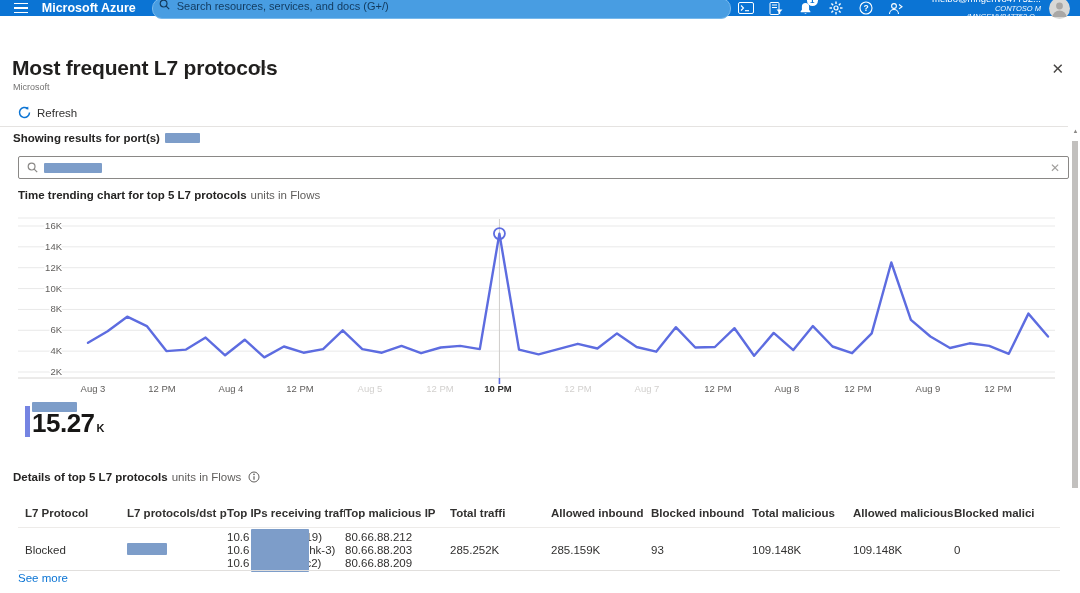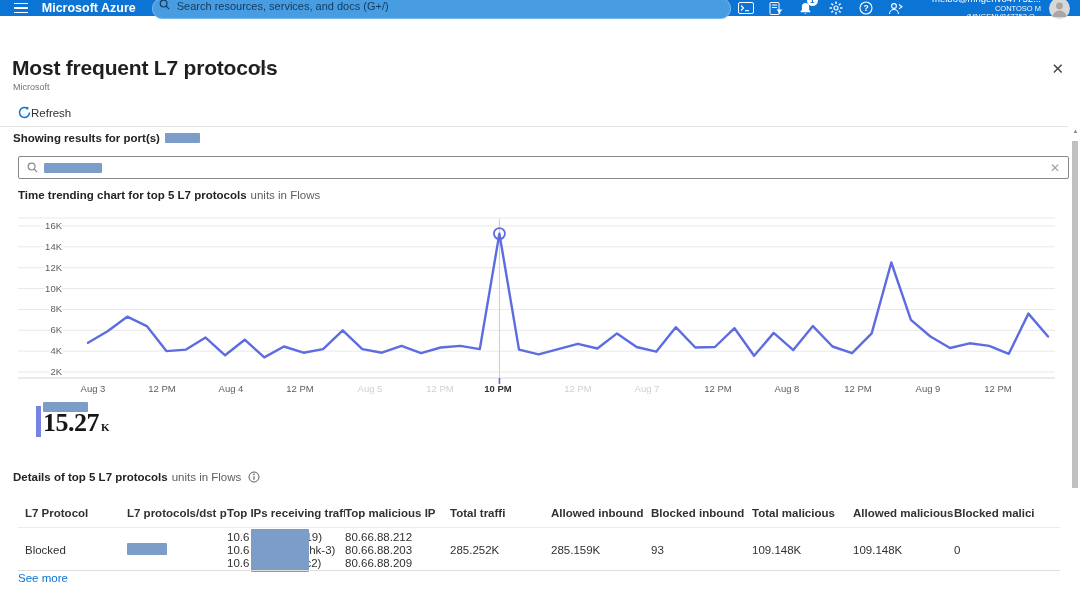--- a/index.html
+++ b/index.html
@@ -21,35 +21,35 @@
                    font-family:"Liberation Sans",sans-serif;color:#10304f;}
   .tb-search input::placeholder{color:#123a5e;opacity:1;}
   .tb-icons{margin-left:auto;display:flex;align-items:center;}
   .tb-ic{width:30px;height:28px;display:flex;align-items:center;justify-content:center;
          position:relative;cursor:pointer;}
   .badge{position:absolute;top:1px;right:3px;width:11px;height:11px;border-radius:50%;
          background:#fff;color:#0b74d4;font-size:8px;font-weight:bold;display:flex;
          align-items:center;justify-content:center;}
   .tb-user{margin-left:8px;text-align:right;color:#fff;line-height:1.15;cursor:pointer;}
   .tb-user .em{font-size:9.5px;}
-  .tb-user .tn{font-size:7.5px;opacity:.95;}
+  .tb-user .tn{font-size:7.5px;opacity:.95;font-style:italic;}
   .avatar{width:21px;height:21px;border-radius:50%;background:#d8d8d6;margin:0 10px 0 8px;
           display:flex;align-items:center;justify-content:center;cursor:pointer;}
 
   
   .breadcrumb{position:absolute;left:13px;top:37px;font-size:11.5px;}
   .breadcrumb a{color:var(--accent,#0b74d4);text-decoration:none;cursor:pointer;}
   .breadcrumb .sep{color:#605e5c;margin:0 5px;font-size:10px;}
   .page-title{position:absolute;left:12px;top:56px;font-size:21px;font-weight:700;color:#201f1e;letter-spacing:-.2px;}
   .more-btn{position:absolute;left:258px;top:60px;color:#605e5c;font-size:12px;font-weight:bold;
             letter-spacing:1px;cursor:pointer;}
   .close-btn{position:absolute;right:16px;top:60px;color:#484644;font-size:15px;cursor:pointer;}
   .page-sub{position:absolute;left:13px;top:82px;font-size:9px;color:#737271;}
 
-  .refresh{position:absolute;left:18px;top:106px;display:flex;align-items:center;
+  .refresh{position:absolute;left:18px;top:106px;display:flex;align-items:center;gap:6px;
            font-size:11.5px;color:#323130;cursor:pointer;}
   .divider{position:absolute;height:1px;background:#e5e3e1;}
   .d1{left:0;top:126px;width:1068px;}
   .d2{left:18px;top:527px;width:1042px;background:#edebe9;}
   .d3{left:18px;top:570px;width:1042px;background:#e1dfdd;}
 
   .showing{position:absolute;left:13px;top:132px;font-size:11.5px;font-weight:bold;color:#252423;
            display:flex;align-items:center;gap:5px;}
   .redact{display:inline-block;background:var(--redact,#7d9dc9);border-radius:1px;}
 
@@ -62,21 +62,21 @@
   .st1{left:18px;top:189px;}
   .st2{left:13px;top:471px;}
 
   #chart-svg{position:absolute;left:18px;top:216px;}
   .xlab{font-size:9.5px;fill:#5f5d5b;}
   .xlab.faded{fill:#d2d0ce;}
   .xlab.sel{fill:#323130;font-weight:bold;}
   .ylab{font-size:9.5px;fill:#605e5c;paint-order:stroke;stroke:#fff;stroke-width:3px;}
 
   
-  .metric{position:absolute;left:36px;top:401px;font-family:Liberation Serif, serif;}
+  .metric{position:absolute;left:25px;top:401px;}
   .metric .bar{position:absolute;left:0;top:5px;width:5px;height:31px;background:var(--mbar,#7584e2);}
   .metric .mlabel{position:absolute;left:7px;top:1px;width:45px;height:10px;}
   .metric .num{margin-left:7px;padding-top:8px;font-size:26px;font-weight:700;color:#171615;
                letter-spacing:-.5px;line-height:1.1;}
   .metric .num .k{font-size:11px;font-weight:700;margin-left:2px;}
 
   
   .tgrid{position:absolute;left:0;display:grid;padding-left:25px;
          grid-template-columns:102px 100px 118px 105px 101px 100px 101px 101px 101px 80px;
          width:1030px;column-gap:0;}

